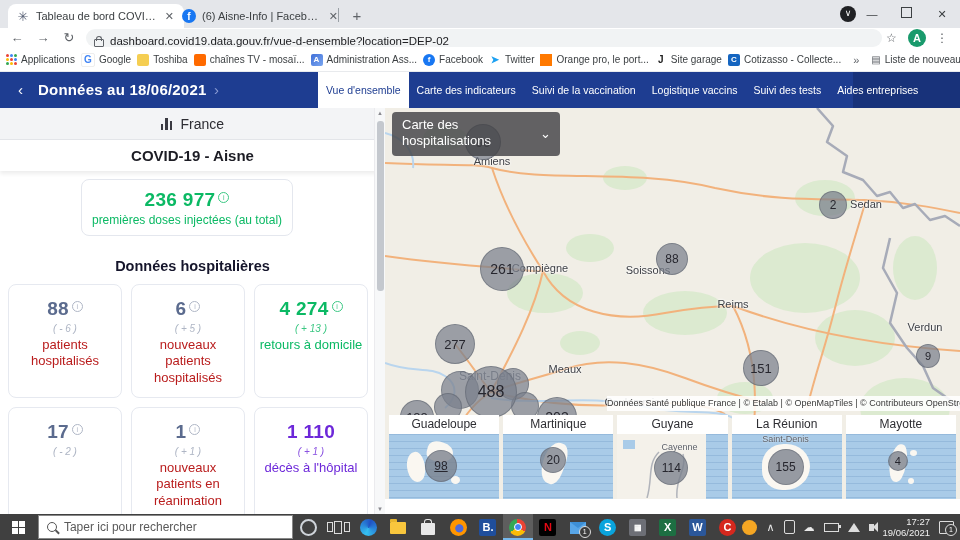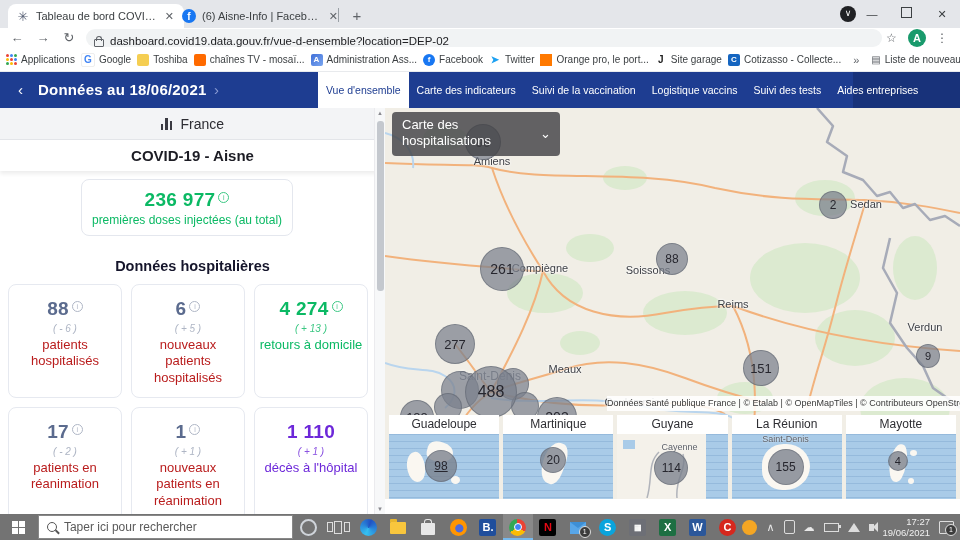--- a/index.html
+++ b/index.html
@@ -90,21 +90,21 @@
   .o-panel{flex:1;background:#fff;overflow:hidden;position:relative;}
   .o-head{height:19px;background:#fff;text-align:center;font-size:12px;color:#2e2e33;line-height:19px;}
   .o-body{position:absolute;top:19px;left:0;right:0;bottom:0;background:#a9cbe8;background-image:repeating-linear-gradient(180deg,rgba(125,165,205,.45) 0 1px,transparent 1px 7px);}
   .o-body.land{background:#f4f1ea;background-image:none;}
   .island{position:absolute;background:#faf7f1;}
   .o-bubble{position:absolute;transform:translate(-50%,-50%);border-radius:50%;background:rgba(122,128,140,.78);border:1px solid rgba(95,100,112,.5);color:#26262e;display:flex;align-items:center;justify-content:center;font-weight:500;font-size:12px;z-index:3;}
   .o-city{position:absolute;transform:translate(-50%,0);font-size:9px;color:#5d6068;text-shadow:0 0 2px #fff;z-index:2;white-space:nowrap;}
   #map-gap{position:absolute;left:0;top:391px;width:575px;height:15px;background:#fff;z-index:8;}
 
   
-  #taskbar{position:absolute;top:514px;left:0;width:960px;height:26px;background:#737373;display:flex;align-items:center;}
+  #taskbar{position:absolute;top:514px;left:0;width:960px;height:26px;background:#404040;display:flex;align-items:center;}
   #start-btn{width:38px;height:26px;display:flex;align-items:center;justify-content:center;}
   .win-logo{display:grid;grid-template-columns:6px 6px;grid-gap:1px;}
   .win-logo i{width:6px;height:6px;background:#fff;}
   #task-search{width:256px;height:24px;background:#fff;border:1px solid #888;display:flex;align-items:center;gap:7px;padding:0 8px;box-sizing:border-box;font-size:12px;color:#5a5a5a;}
   .mag{width:8px;height:8px;border:1.5px solid #555;border-radius:50%;position:relative;flex:0 0 8px;}
   .mag:after{content:"";position:absolute;width:5px;height:1.5px;background:#555;transform:rotate(45deg);right:-4px;bottom:-1px;}
   .tb-ico{width:30px;height:26px;display:flex;align-items:center;justify-content:center;position:relative;}
   .tb-ico.active{background:rgba(255,255,255,.16);box-shadow:inset 0 -2px 0 #76b9ed;}
   .sq{width:17px;height:17px;border-radius:3px;display:flex;align-items:center;justify-content:center;color:#fff;font-size:11px;font-weight:bold;}
   .circ{border-radius:50%;}
@@ -273,21 +273,20 @@
         <div class="s-label">nouveaux patients hospitalisés</div>
       </div>
       <div class="stat-card c-green">
         <div><span class="big-val">4 274</span><i class="info-ico"></i></div>
         <div class="delta">( + 13 )</div>
         <div class="s-label">retours à domicile</div>
       </div>
       <div class="stat-card c-slate">
         <div><span class="big-val">17</span><i class="info-ico"></i></div>
         <div class="delta">( - 2 )</div>
-        <div class="s-label">patients en réanimation</div>
       </div>
       <div class="stat-card c-slate">
         <div><span class="big-val">1</span><i class="info-ico"></i></div>
         <div class="delta">( + 1 )</div>
         <div class="s-label">nouveaux patients en réanimation</div>
       </div>
       <div class="stat-card c-red">
         <div><span class="big-val">1 110</span></div>
         <div class="delta">( + 1 )</div>
         <div class="s-label">décès à l'hôpital</div>

